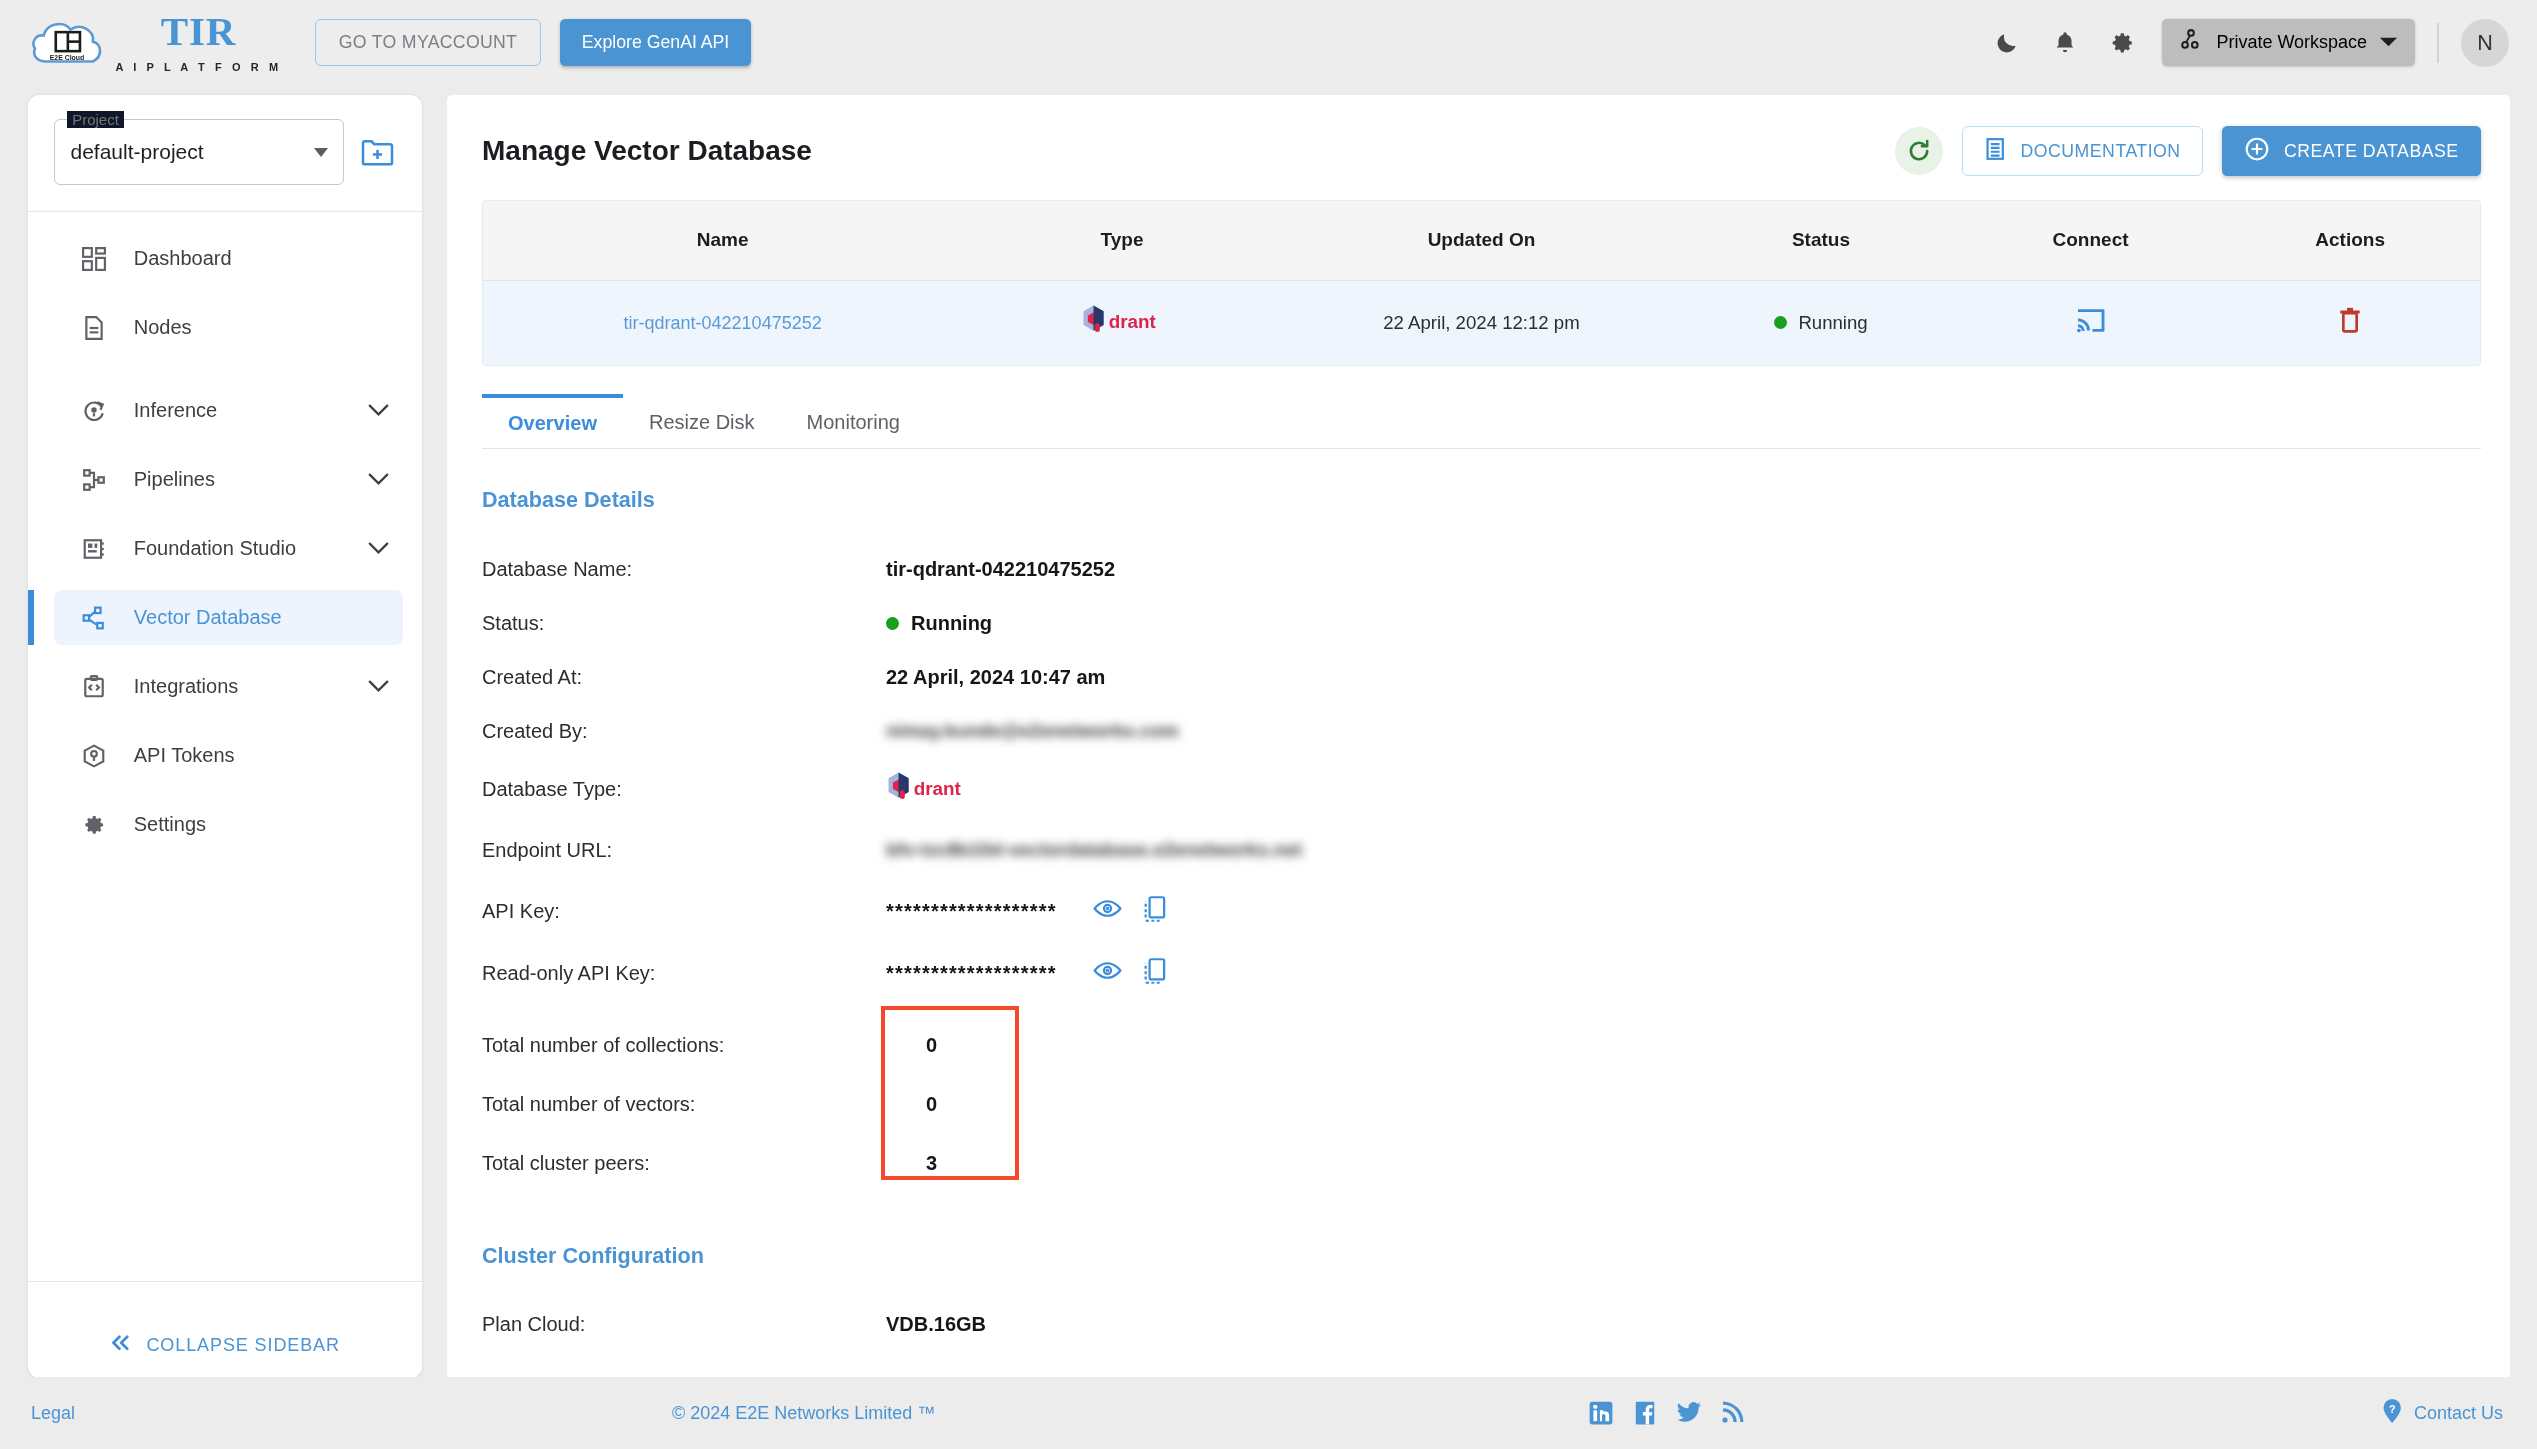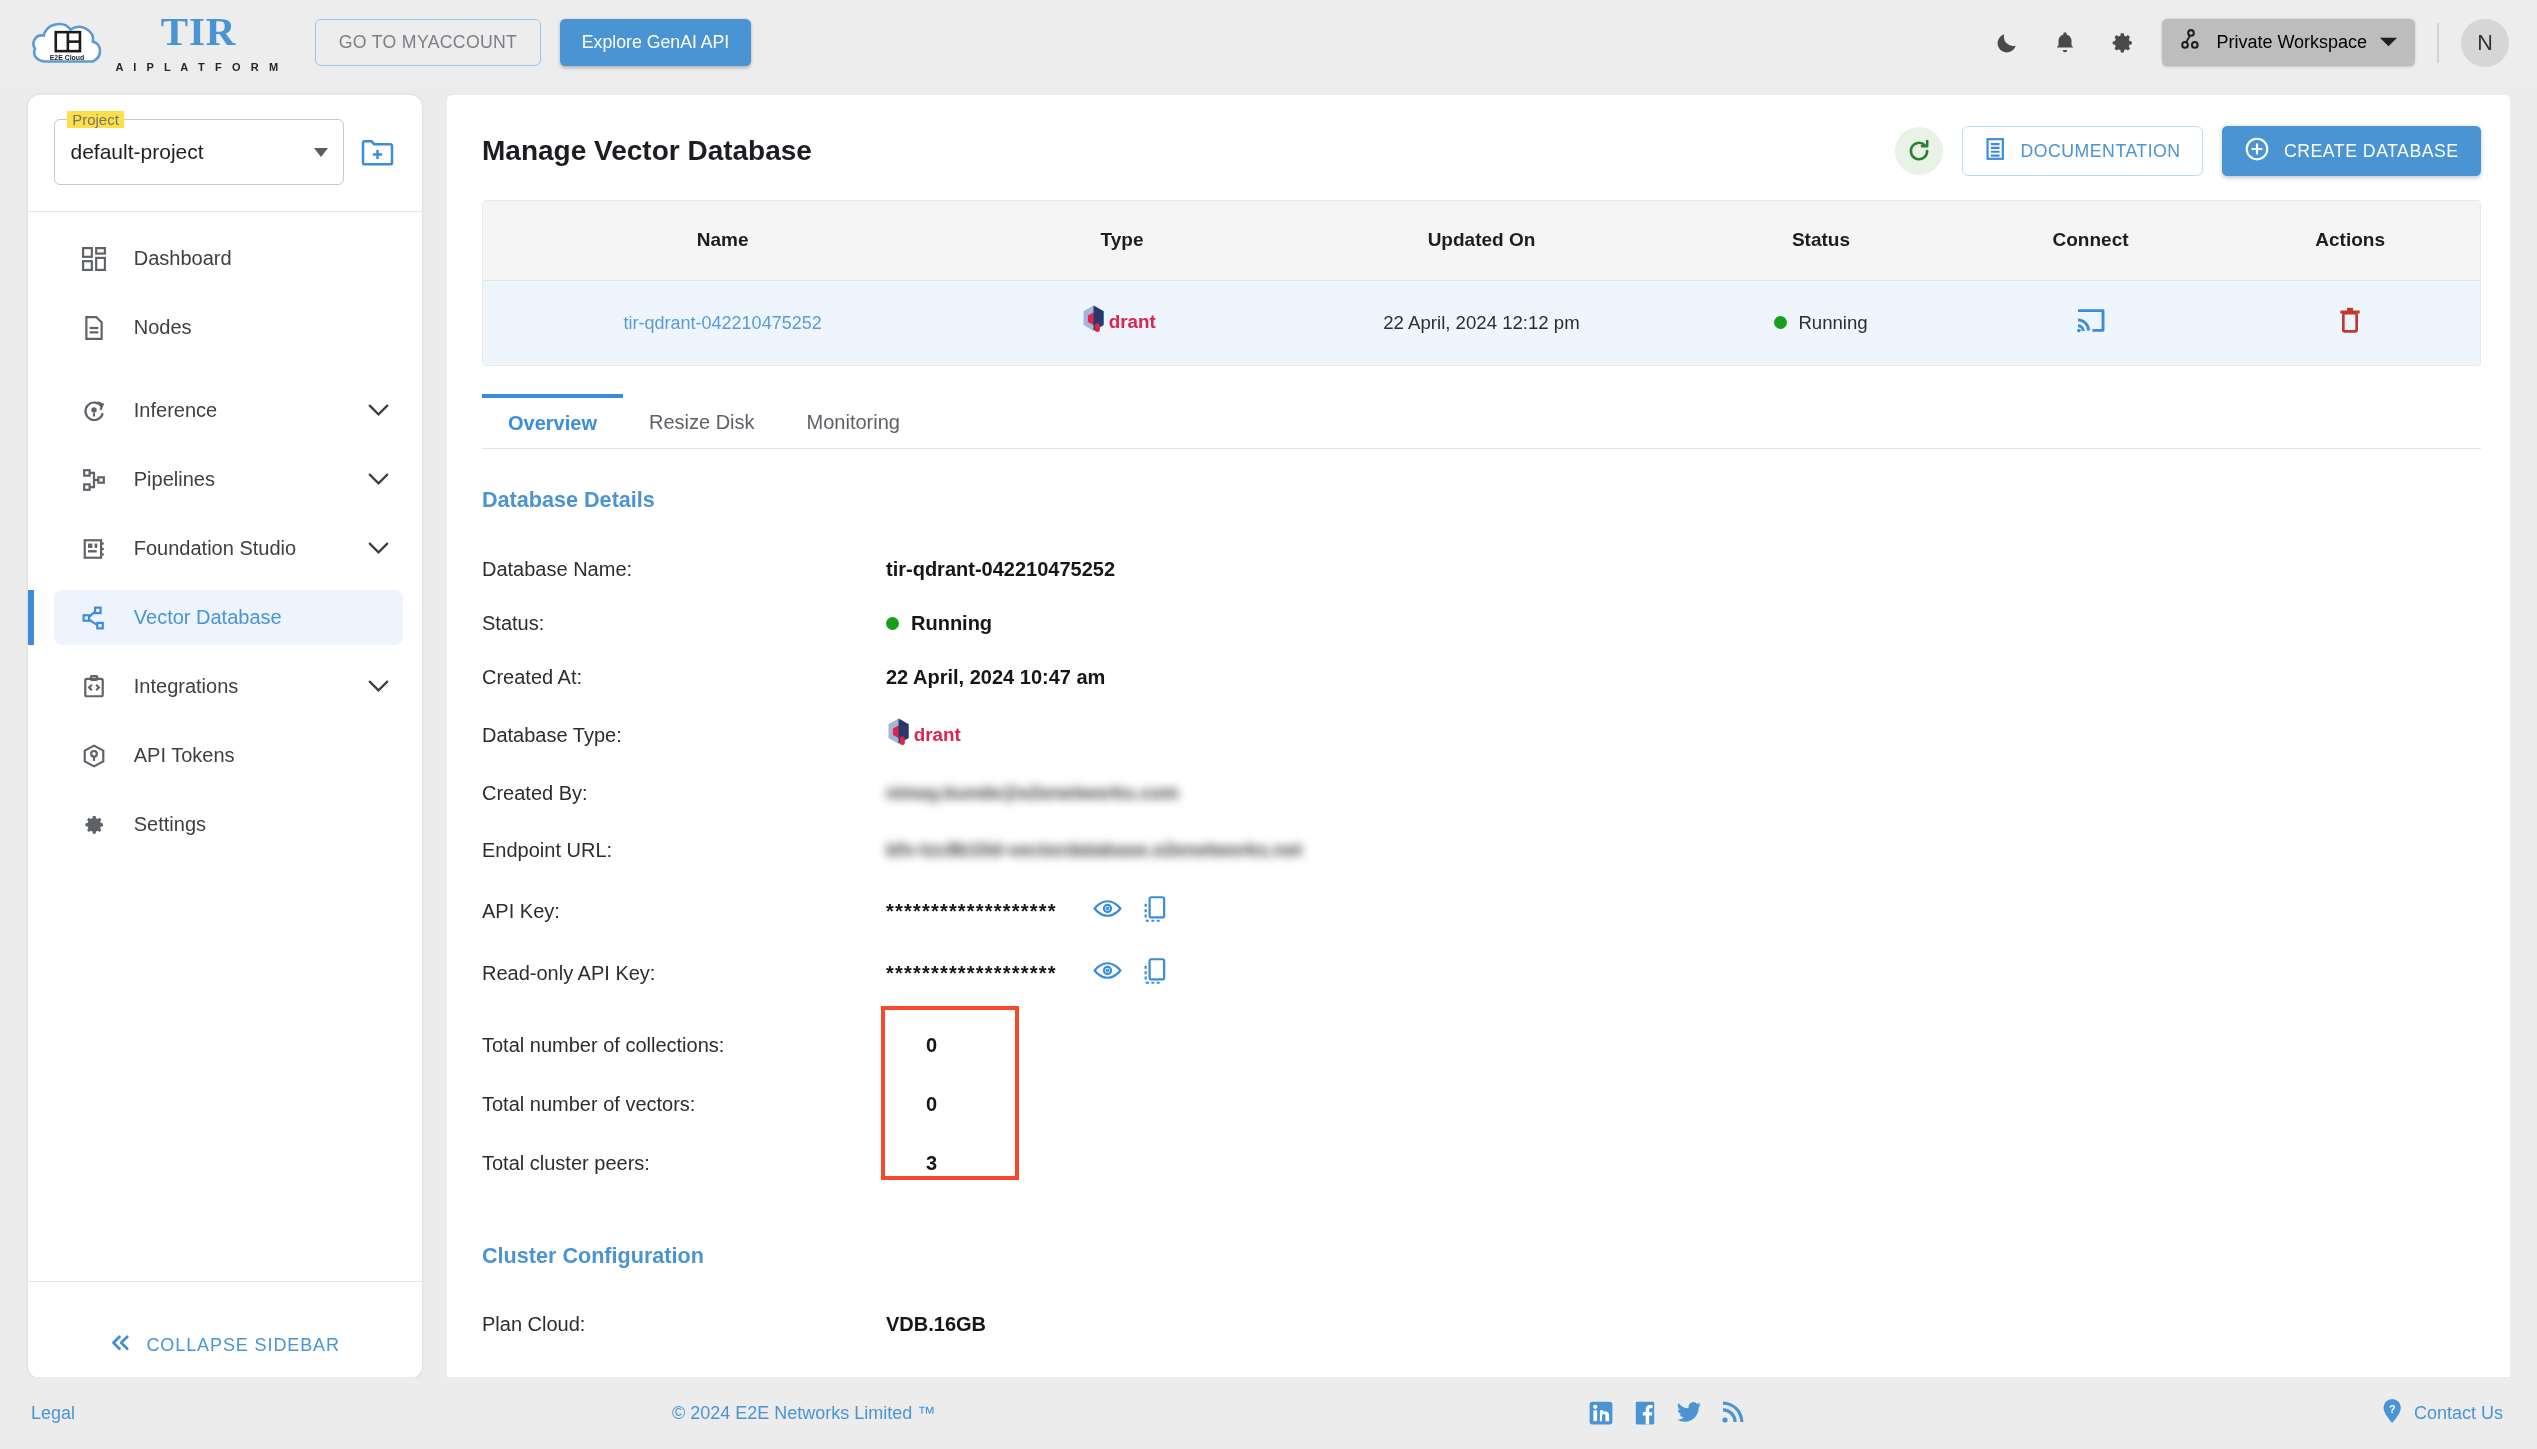--- a/index.html
+++ b/index.html
@@ -52,21 +52,21 @@
     background:#fff; border-radius:12px;
     box-shadow: 0 0.9px 3.5px rgba(0,0,0,.09);
     display:flex; flex-direction:column;
   }
   .proj-block { padding: 24px 26px 26px 26px; border-bottom:0.9px solid #e6e6e6; display:flex; align-items:center; gap:14px;}
   .proj-select {
     position:relative; flex:1; height:66px; border:0.9px solid #c8c8c8; border-radius:6px;
     display:flex; align-items:center; padding:0 15.5px; cursor:pointer;
   }
   .proj-legend {
-    position:absolute; top:-9.5px; left:12px; background:#fde047; padding:0 5.2px;
+    position:absolute; top:-9.5px; left:12px; background:#0f172a; padding:0 5.2px;
     font-size:15px; color:#757575;
   }
   .proj-value { font-size:21px; color:#1f1f1f; }
   .caret { margin-left:auto; width:0;height:0;border-left:7.8px solid transparent;border-right:7.8px solid transparent;border-top:9.5px solid #5c5c5c;}
   .newfolder { width:38px;height:35px; cursor:pointer; display:flex;align-items:center;justify-content:center;}
 
   .nav { padding: 19px 0 0 0; flex:1; }
   .nav-item {
     position:relative; display:flex; align-items:center; height:55px;
     margin: 0 19px 0 26px; padding-left:22.4px; border-radius:7.8px; cursor:pointer;
@@ -511,42 +511,42 @@
           <span class="dot-green"></span>
           <span>Running</span>
         </div>
       </div>
 
       <div class="row">
         <div class="lbl">Created At:</div>
         <div class="val">22 April, 2024 10:47 am</div>
       </div>
 
+      <div class="row">
+        <div class="lbl">Created By:</div>
+        <div class="val">
+          <span class="blurred">nimay.kunde@e2enetworks.com</span>
+        </div>
+      </div>
+
       <div class="row" style="height:62px">
         <div class="lbl">Database Type:</div>
         <div class="val">
           <span>
             <svg width="83" height="38" viewBox="0 0 132 56" style="font-size:23px">
               <g>
                 <path d="M4 14 L20 5 L36 14 L36 36 L20 45 L4 36 Z" fill="#a6b3da"></path>
                 <path d="M20 5 L36 14 L36 36 L20 45 Z" fill="#24386c"></path>
                 <path d="M20 16 L29 21 L29 31 L20 36 L11 31 L11 21 Z" fill="#dc244c"></path>
                 <path d="M20 16 L29 21 L29 31 L20 36 Z" fill="#24386c"></path>
                 <rect x="22" y="33" width="8" height="14" rx="4" fill="#dc244c"></rect>
               </g>
               <text x="44" y="40" font-family="Liberation Sans, sans-serif" font-size="30" font-weight="bold" fill="#dc244c">drant</text>
             </svg>
           </span>
-        </div>
-      </div>
-
-      <div class="row">
-        <div class="lbl">Created By:</div>
-        <div class="val">
-          <span class="blurred">nimay.kunde@e2enetworks.com</span>
         </div>
       </div>
 
       <div class="row" style="height:60px">
         <div class="lbl">Endpoint URL:</div>
         <div class="val">
           <span class="blurred">bfv-tzc8b10d-vectordatabase.e2enetworks.net</span>
         </div>
       </div>
 

